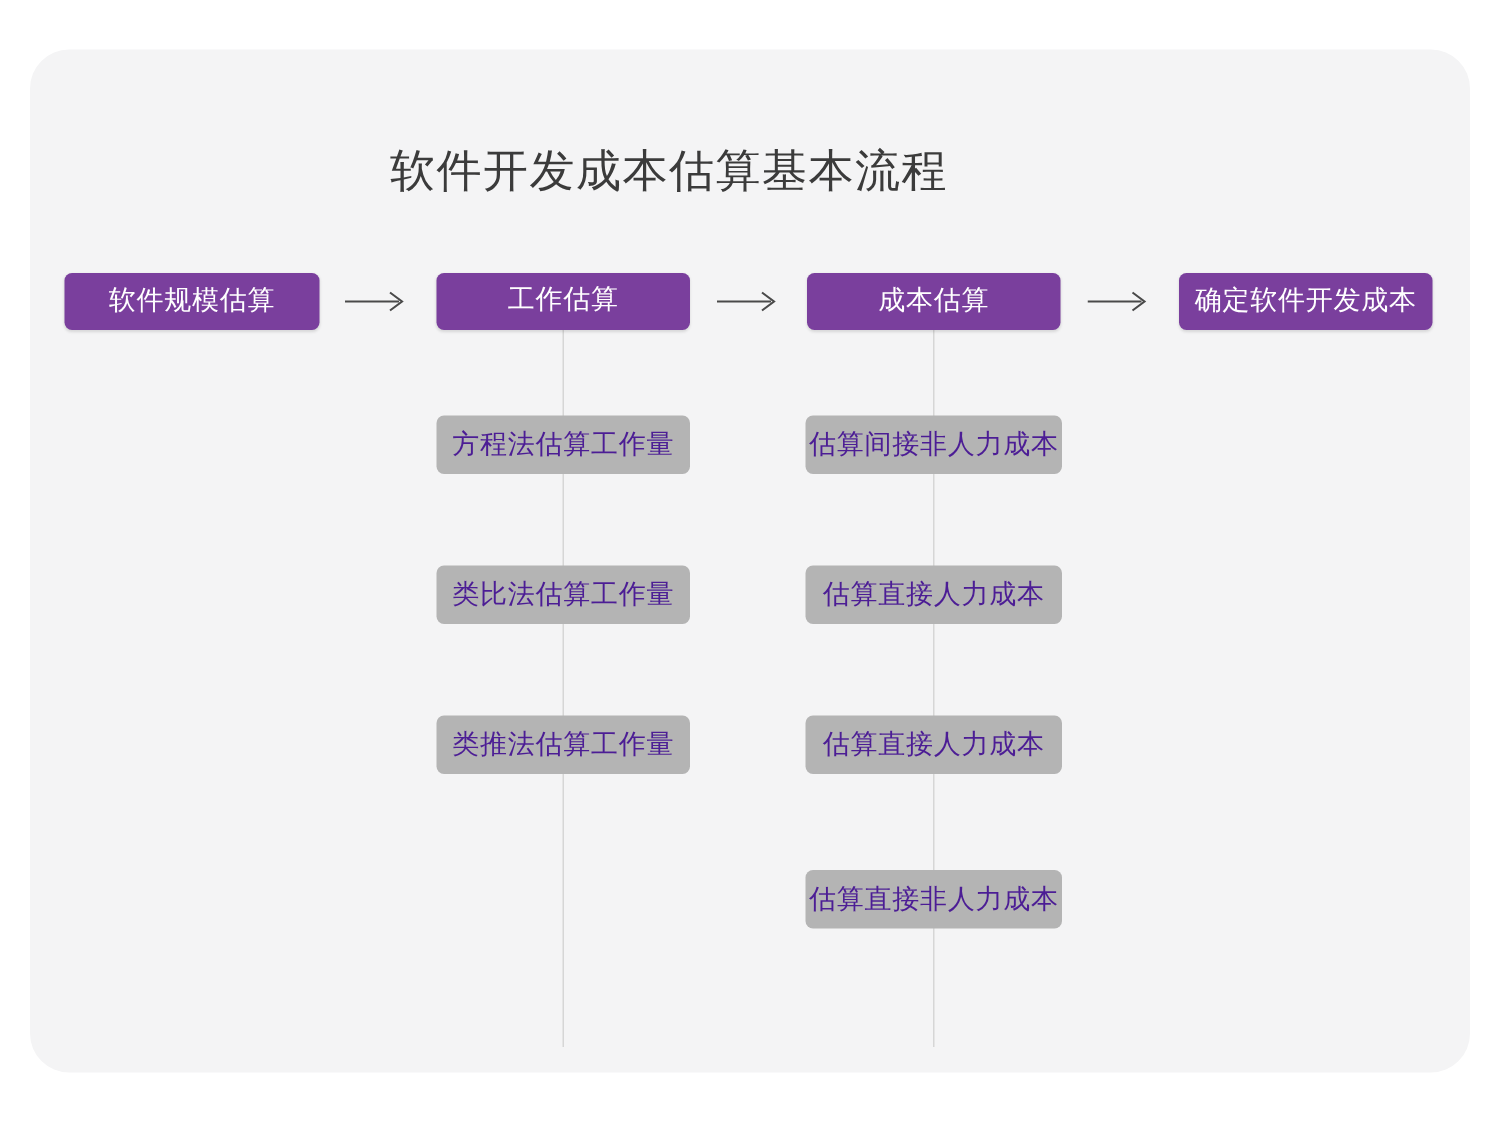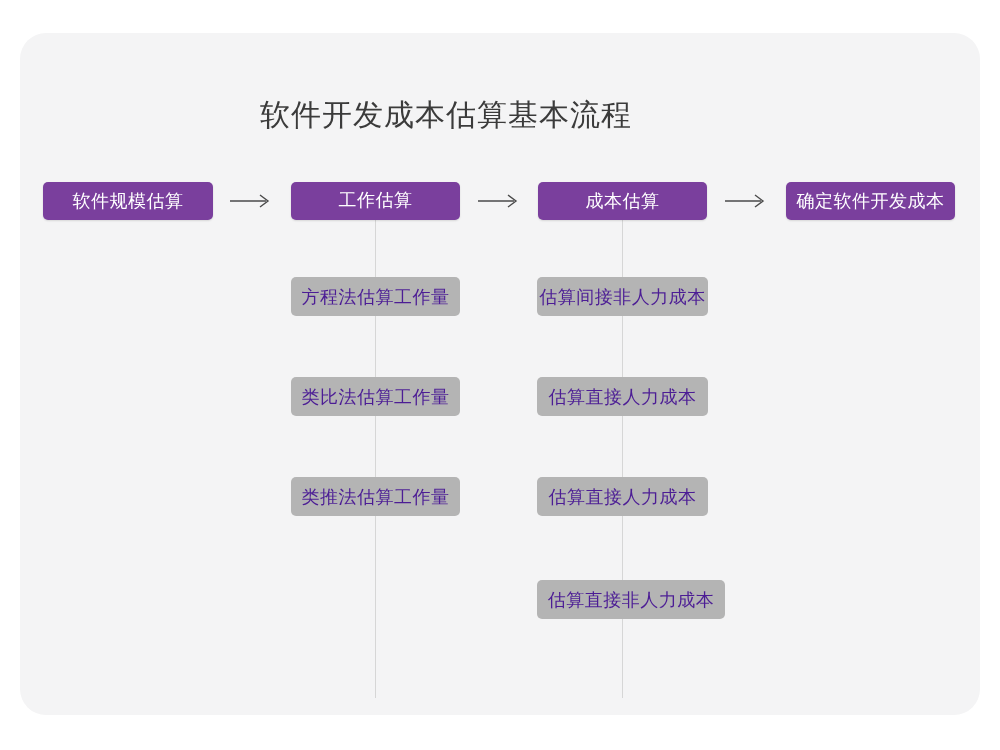--- a/index.html
+++ b/index.html
@@ -115,15 +115,15 @@
   <div class="node primary" style="left: 538px; top: 182px; width: 169px; background: rgb(122, 63, 157);">成本估算</div>
   <div class="node primary" style="left: 786px; top: 182px; width: 169px; background: rgb(122, 63, 157);">确定软件开发成本</div>
 
   <div class="node secondary" style="left: 291px; top: 277px; width: 169px; background: rgb(180, 180, 180);">方程法估算工作量</div>
   <div class="node secondary" style="left: 291px; top: 377px; width: 169px; background: rgb(180, 180, 180);">类比法估算工作量</div>
   <div class="node secondary" style="left: 291px; top: 477px; width: 169px; background: rgb(180, 180, 180);">类推法估算工作量</div>
 
   <div class="node secondary" style="left: 537px; top: 277px; width: 171px; background: rgb(180, 180, 180);">估算间接非人力成本</div>
   <div class="node secondary" style="left: 537px; top: 377px; width: 171px; background: rgb(180, 180, 180);">估算直接人力成本</div>
   <div class="node secondary" style="left: 537px; top: 477px; width: 171px; background: rgb(180, 180, 180);">估算直接人力成本</div>
-  <div class="node secondary" style="left: 537px; top: 580px; width: 188px; background: rgb(180, 180, 180);">估算直接非人力成本</div>
+  <div class="node secondary" style="left: 537px; top: 580px; width: 171px; background: rgb(180, 180, 180);">估算直接非人力成本</div>
 
 </div>
 
 </body></html>

